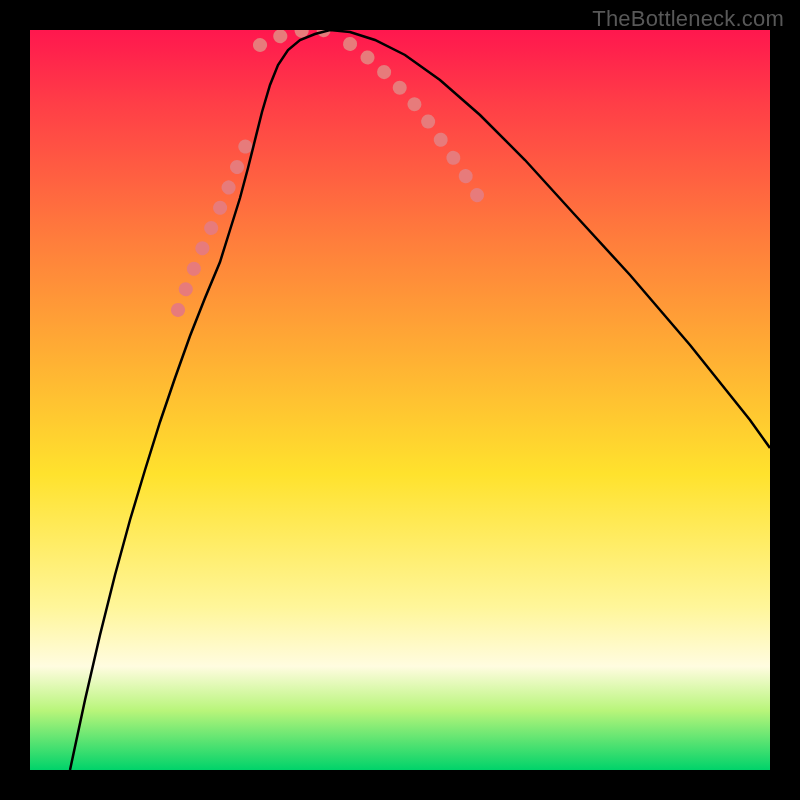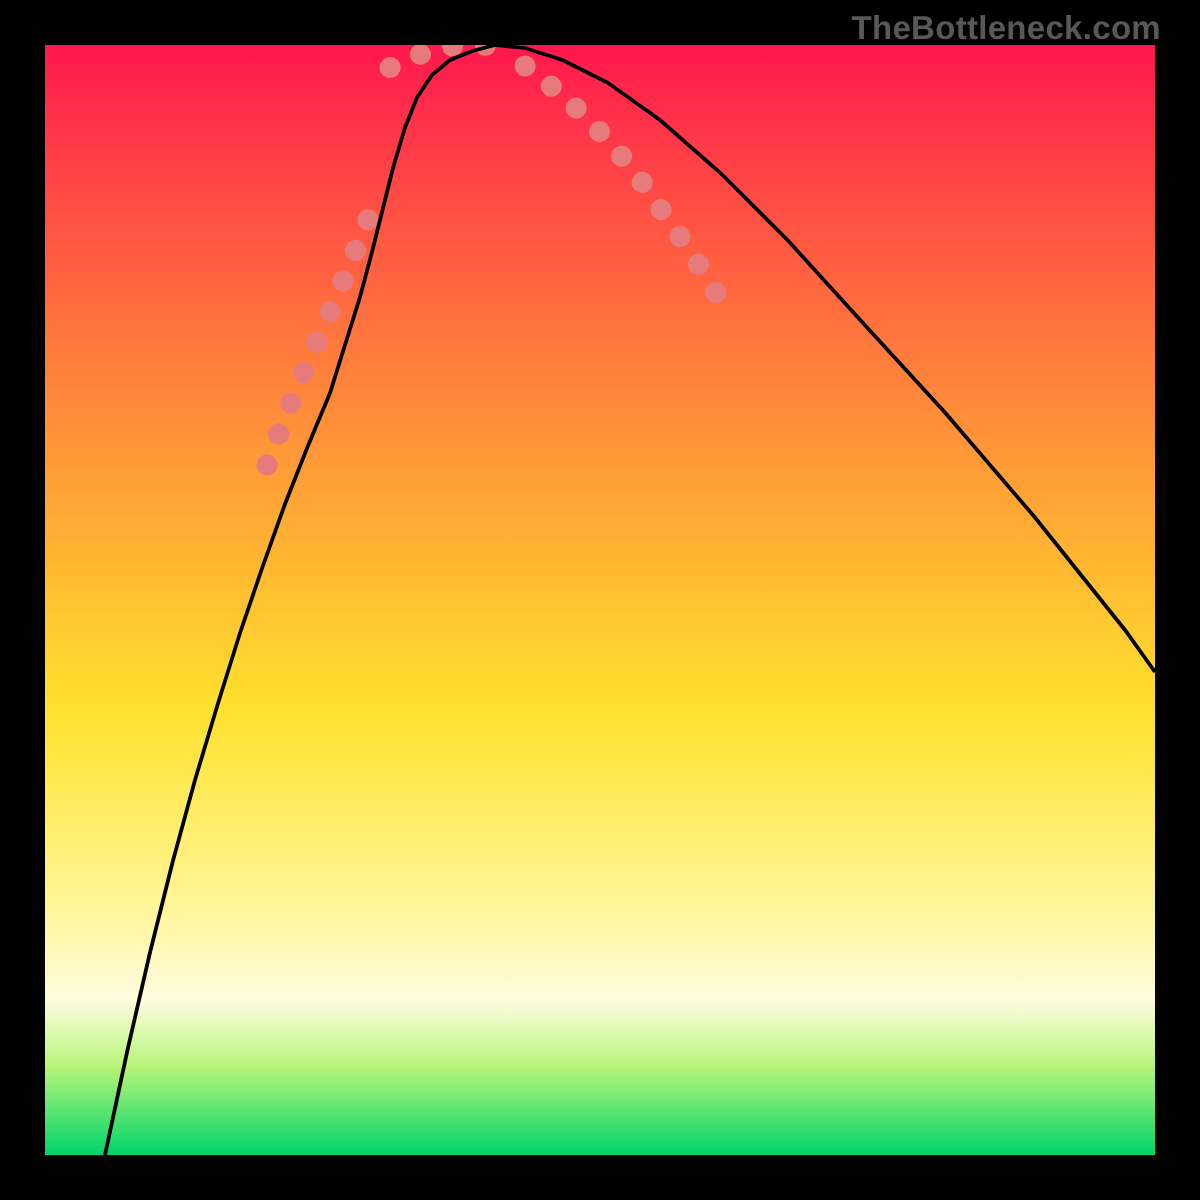--- a/index.html
+++ b/index.html
@@ -38,24 +38,24 @@
       #ffe22d 60%,
       #fff69a 78%,
       #fffce0 86%,
       #b8f57a 92%,
       #00d36a 100%
     );
   }
   .watermark {
     position: absolute;
     top: 6px;
-    right: 26px;
+    right: 16px;
     color: #585858;
     font-size: 22px;
-    font-weight: 700;
+    font-weight: 400;
     letter-spacing: 0.2px;
     user-select: none;
   }
   svg.curve {
     position: absolute;
     left: 0; top: 0;
   }
 </style>
 </head>
 <body>

